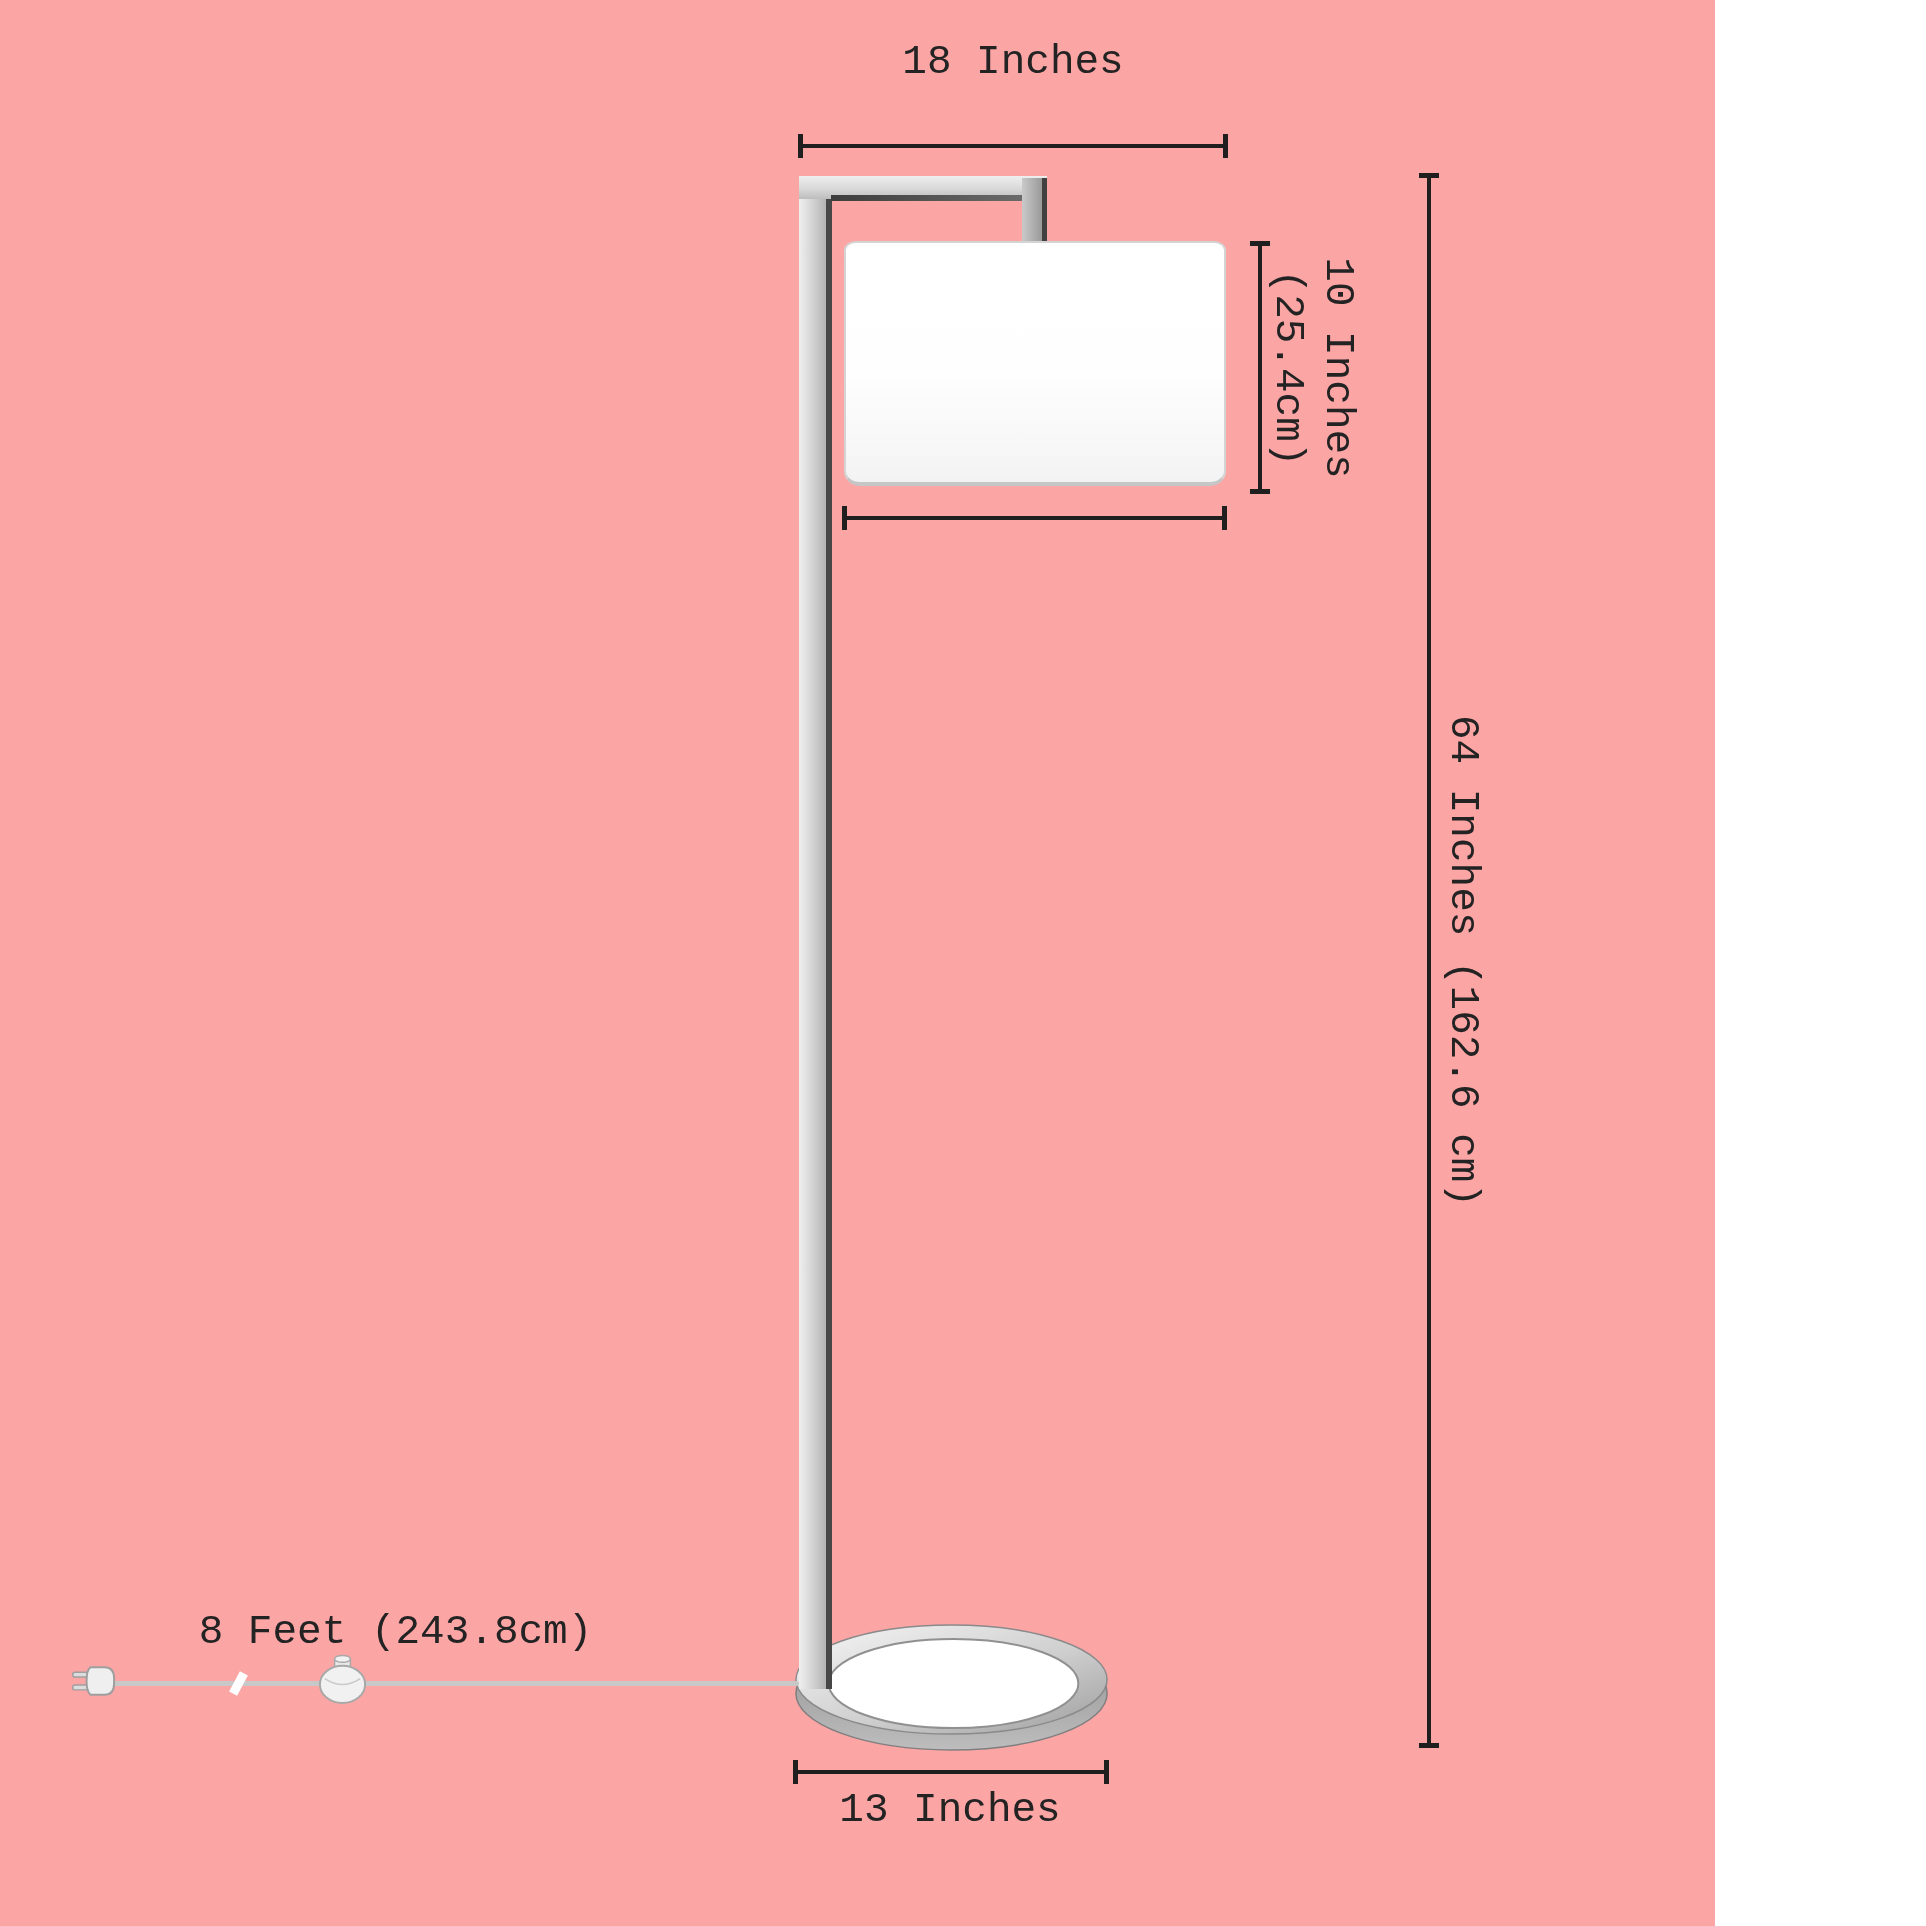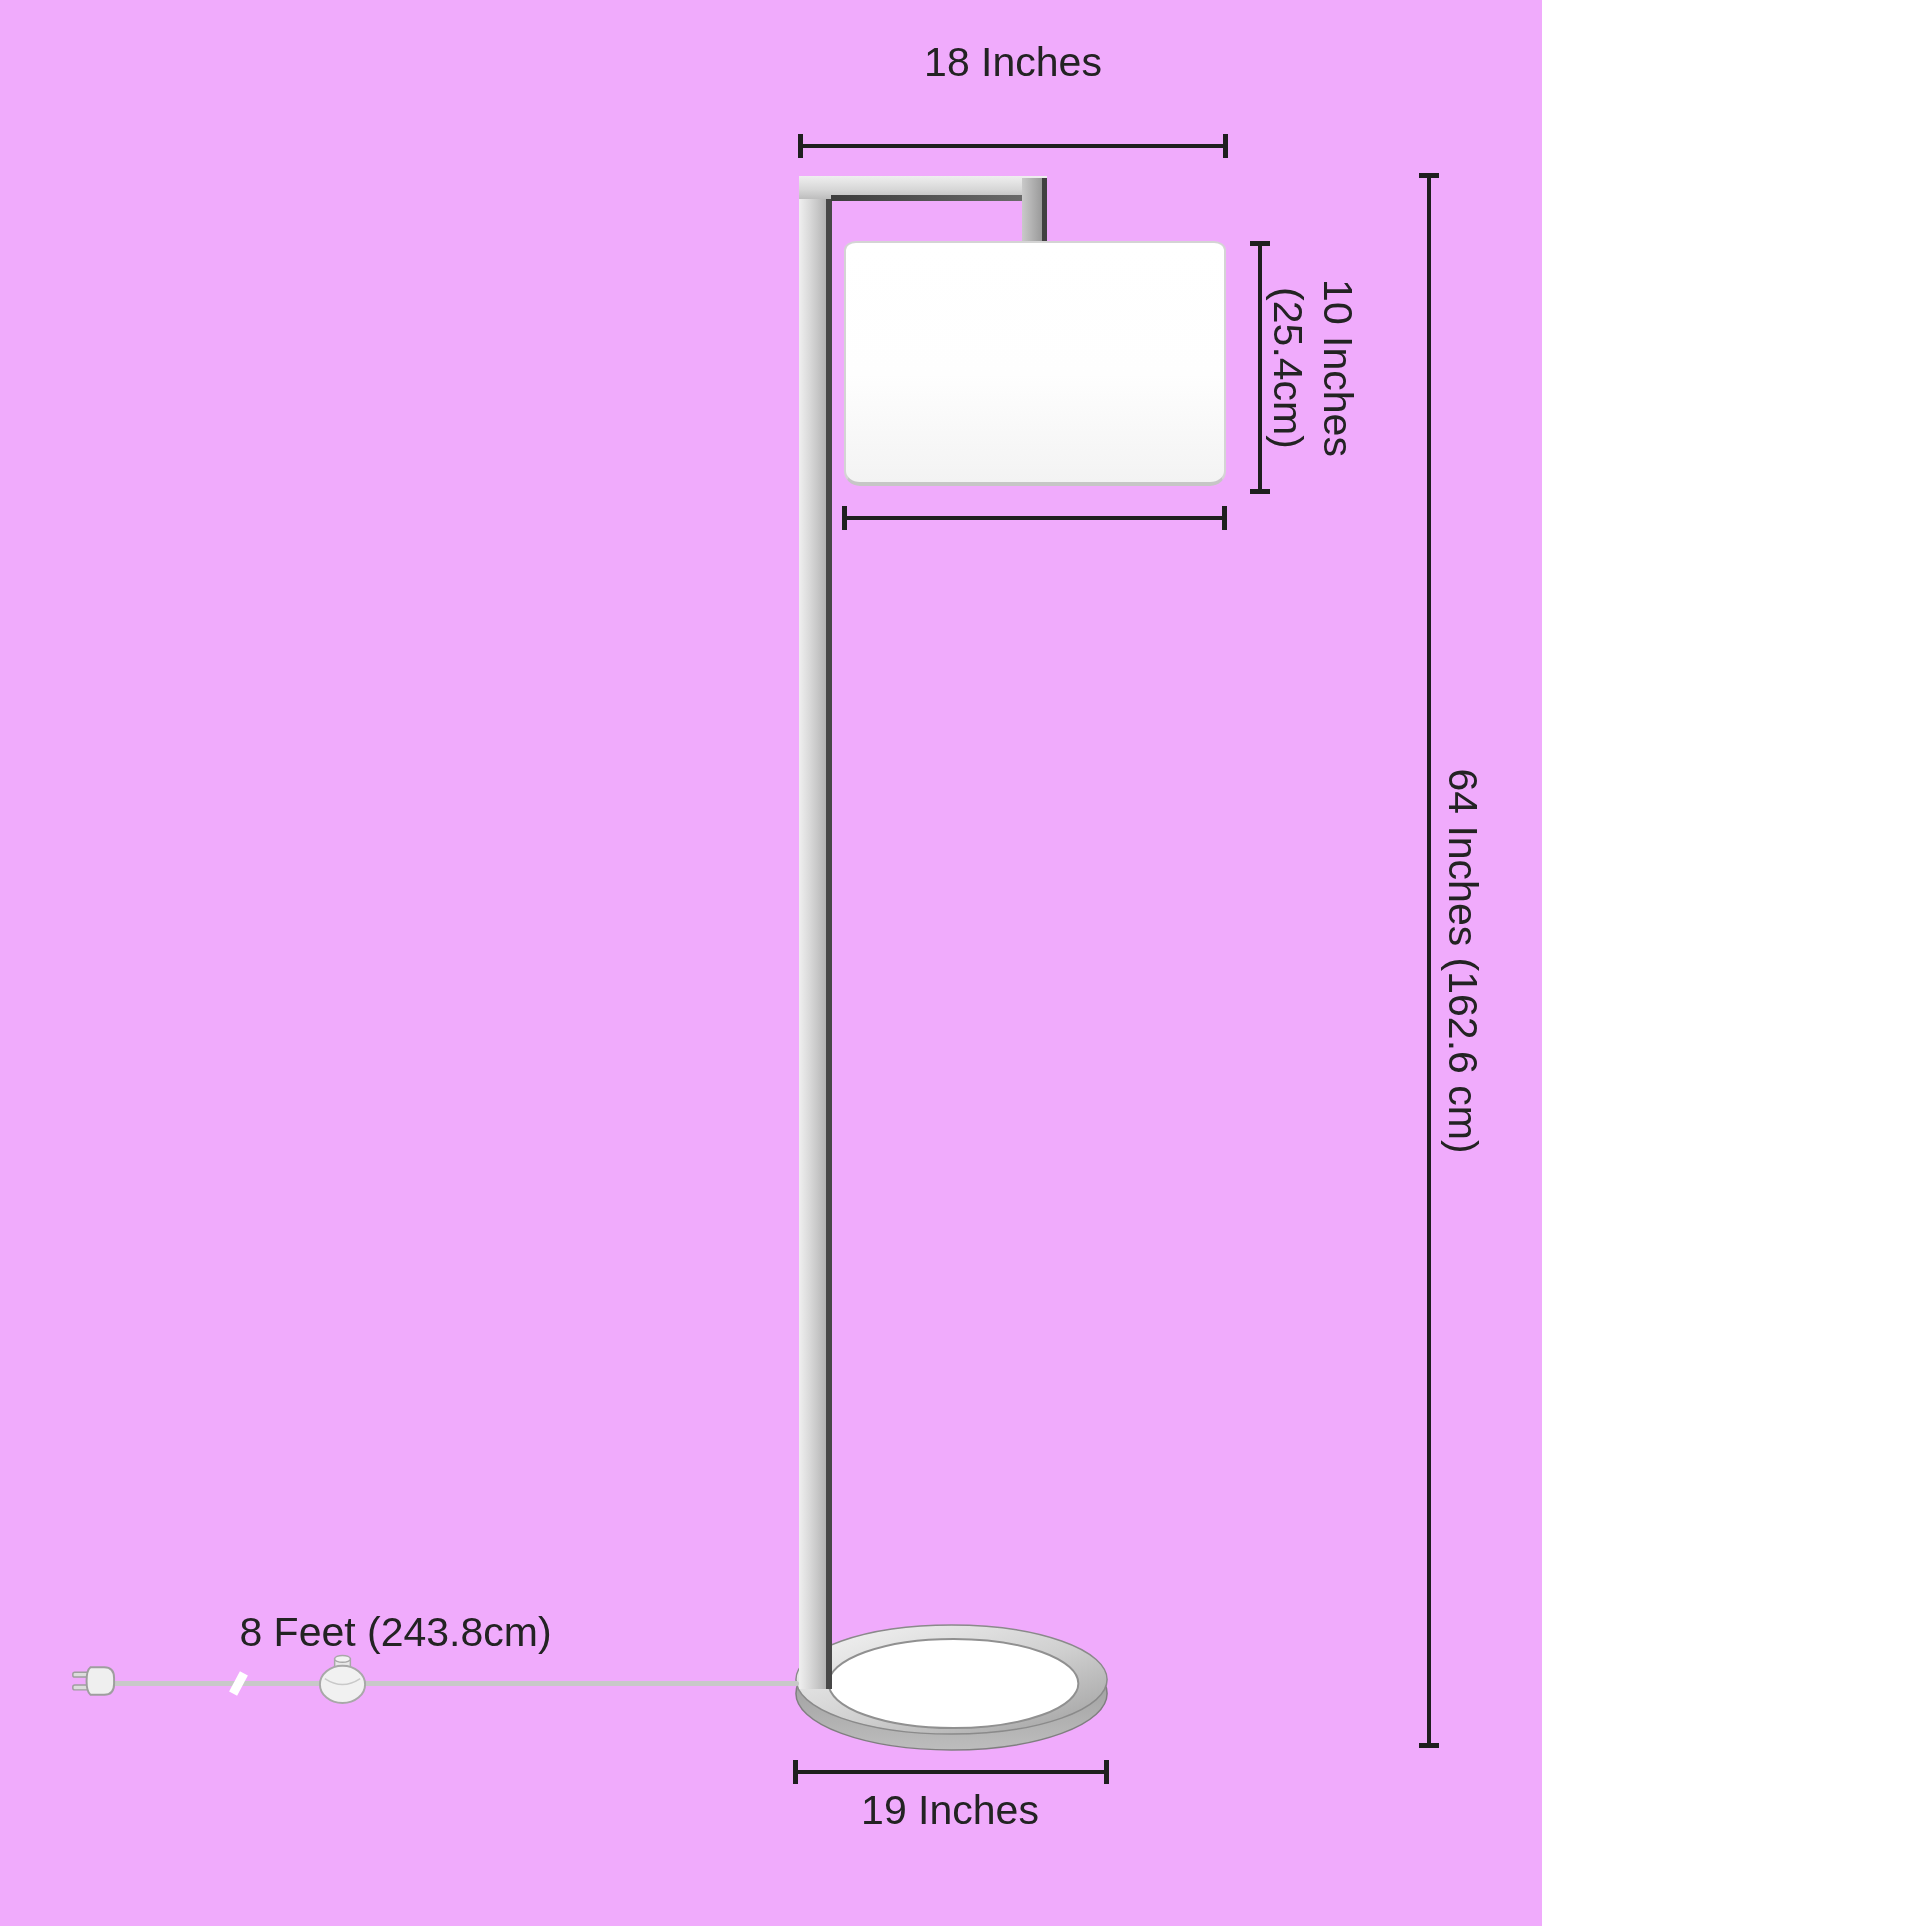--- a/index.html
+++ b/index.html
@@ -2,22 +2,22 @@
 <html style="--line: #1f1f1f; --text: #232323; --metal-light: #ececec; --metal-mid: #c4c4c4; --metal-dark: #474747; --shade-border: #d4d4d4; --cord: #c8c8c8;"><head>
 <meta charset="utf-8">
 <style>
   :root{
     --line:#1f1f1f; --text:#232323;
     --metal-light:#ececec; --metal-mid:#c4c4c4; --metal-dark:#474747;
     --shade-border:#d4d4d4; --cord:#c8c8c8;
   }
   html,body{margin:0;padding:0;background:#fff;}
   #canvas{
-    position:relative;width:1542px;height:1927px;background:#f0abfc;overflow:hidden;
-    font-family:Liberation Sans, sans-serif;color:var(--text);
+    position:relative;width:1715px;height:1927px;background:#fca5a5;overflow:hidden;
+    font-family:Liberation Mono, monospace;color:var(--text);
   }
   .dimlabel{
     position:absolute;text-align:center;font-size:41px;font-weight:500;
     line-height:50px;color:var(--text);white-space:nowrap;
   }
   .rot{
     position:absolute;transform:translate(-50%,-50%) rotate(90deg);
   }
   .hline{position:absolute;height:4px;background:var(--line);}
   .vline{position:absolute;width:4px;background:var(--line);}
@@ -142,17 +142,17 @@
   <div class="dimlabel" style="left:148px;top:1607px;width:495px;">
     <div>8 Feet (243.8cm)</div>
   </div>
 
   <div>
     <div class="hline" style="left:795px;top:1770px;width:312px;"></div>
     <div class="vtick" style="left:793px;top:1760px;"></div>
     <div class="vtick" style="left:1104px;top:1760px;"></div>
   </div>
   <div class="dimlabel" style="left:752px;top:1785px;width:396px;">
-    <div>19 Inches</div>
+    <div>13 Inches</div>
   </div>
 
 </div>
 
 
 </body></html>

